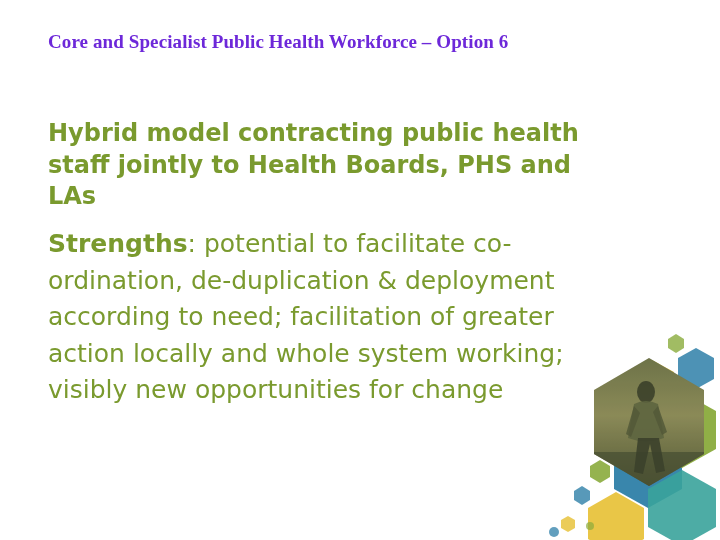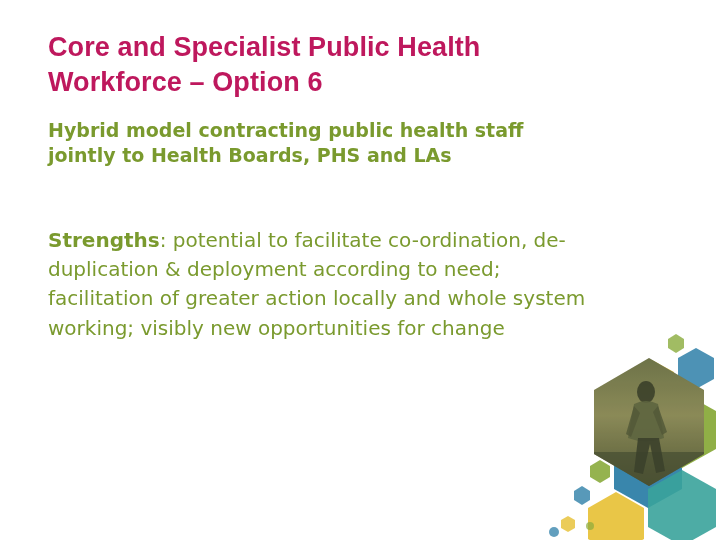--- a/index.html
+++ b/index.html
@@ -38,45 +38,45 @@
     height: 132px;
     pointer-events: none;
   }
 
   
   .title {
     position: absolute;
     left: 48px;
     top: 30px;
     width: 560px;
-    color: #be185d;
-    font-family: Liberation Sans, sans-serif;
+    color: #6d28d9;
+    font-family: Liberation Serif, serif;
     font-weight: bold;
-    font-size: 27px;
+    font-size: 19px;
     line-height: 1.28;
     letter-spacing: 0.1px;
   }
   .subtitle {
     position: absolute;
     left: 48px;
     top: 118px;
     width: 545px;
     color: #7a9a2e;
     font-family: "DejaVu Sans", sans-serif;
     font-weight: bold;
-    font-size: 19px;
+    font-size: 24px;
     line-height: 1.32;
   }
   .body-block {
     position: absolute;
     left: 48px;
     width: 560px;
     color: #7a9a2e;
     font-family: "DejaVu Sans", sans-serif;
-    font-size: 20px;
+    font-size: 25px;
     line-height: 1.46;
   }
   #strengths { top: 226px; }
   #weaknesses { top: 392px; }
   .lead {
     font-weight: bold;
   }
 </style>
 </head>
 <body>

